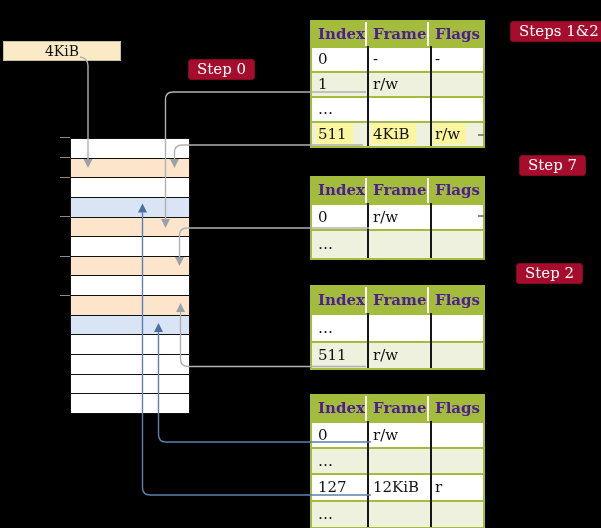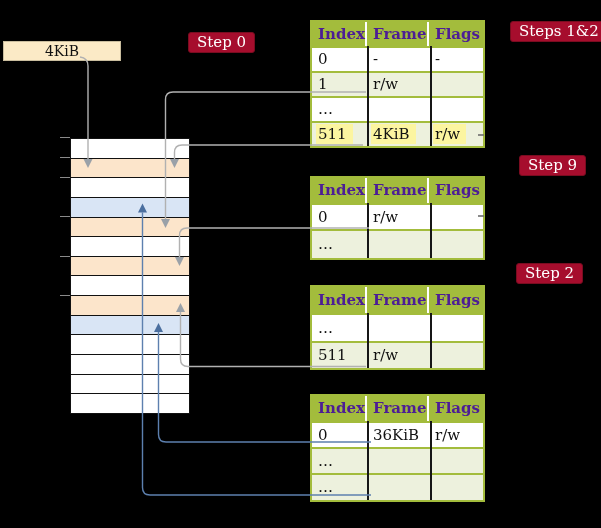--- a/index.html
+++ b/index.html
@@ -63,23 +63,23 @@
   .ghead{fill:var(--gray-head);stroke:none;}
   .bhead{fill:var(--blue-head);stroke:none;}
   .stub{stroke:#6e6e6e;stroke-width:1.6;}
   .z2{z-index:2;} .z3{z-index:3;}
 </style>
 </head>
 <body>
 
 <div class="abs frame-box z3">4KiB</div>
 
-<div class="abs badge z3" style="left:188px;top:32px;">Step 0</div>
+<div class="abs badge z3" style="left:188px;top:59px;">Step 0</div>
 <div class="abs badge z3" style="left:510px;top:21px;">Steps 1&amp;2</div>
-<div class="abs badge z3" style="left:519px;top:155px;">Step 9</div>
+<div class="abs badge z3" style="left:519px;top:155px;">Step 7</div>
 <div class="abs badge z3" style="left:516px;top:263px;">Step 2</div>
 
 <div class="abs memcol z2">
     <div class="mrow white"></div>
     <div class="mrow peach"></div>
     <div class="mrow white"></div>
     <div class="mrow blue"></div>
     <div class="mrow peach"></div>
     <div class="mrow white"></div>
     <div class="mrow peach"></div>
@@ -167,27 +167,31 @@
 </div>
 
 <div class="abs ptable z2" style="top:394px;">
   <div class="hrow rh25">
     <div class="hc hc0">Index</div>
     <div class="hc hc1">Frame</div>
     <div class="hc hc2">Flags</div>
   </div>
   <div class="trow white rh24">
     <div class="tc tc0">0</div>
-    <div class="tc tc1">36KiB</div>
     <div class="tc tc2">r/w</div>
   </div>
   <div class="trow shade rh24">
     <div class="tc tc0">…</div>
     <div class="tc tc1"></div>
     <div class="tc tc2"></div>
+  </div>
+  <div class="trow white rh25">
+    <div class="tc tc0">127</div>
+    <div class="tc tc1">12KiB</div>
+    <div class="tc tc2">r</div>
   </div>
   <div class="trow shade rh25">
     <div class="tc tc0">…</div>
     <div class="tc tc1"></div>
     <div class="tc tc2"></div>
   </div>
   <div class="vline vl0" style="top:25px;"></div>
   <div class="vline vl1" style="top:25px;"></div>
 </div>
 

